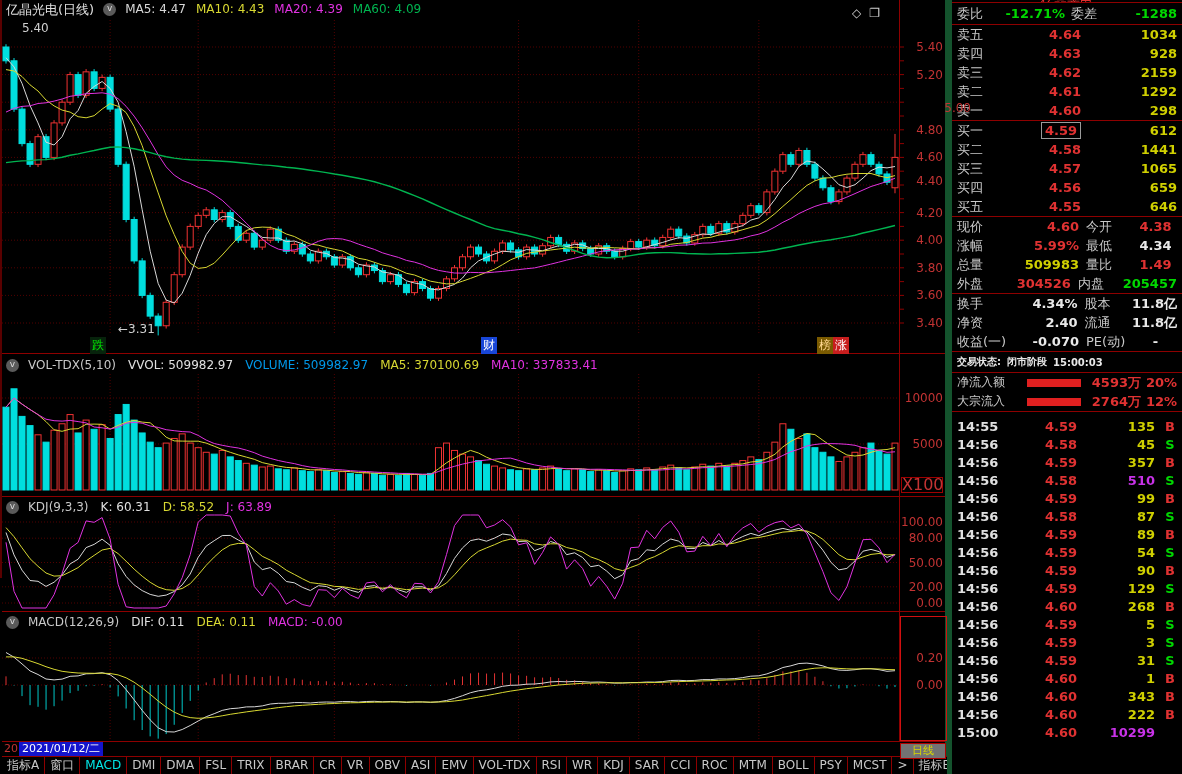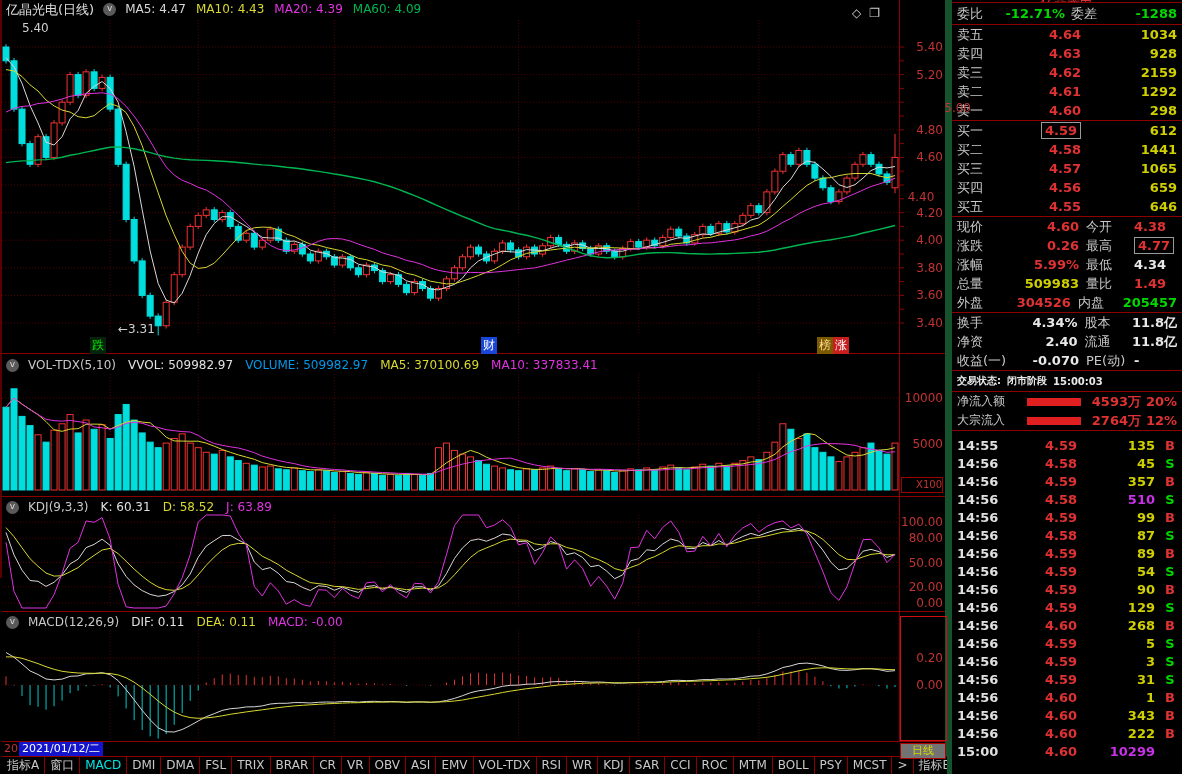--- a/index.html
+++ b/index.html
@@ -16,21 +16,21 @@
        background:#5a5a5a;color:#ddd;text-align:center;font-size:9px;}
   .hdr-part{font-size:12px;}
   #stock-title{color:#e0e0e0;font-size:13px;}
   .annotation{position:absolute;color:#cfcfcf;font-size:12px;z-index:3;}
   #anno-high{left:20px;top:21px;}
   #anno-low{left:116px;top:322px;}
   .overlay-tag{position:absolute;top:337px;font-size:12px;padding:0 2px;z-index:3;}
   #top-icons{position:absolute;left:850px;top:6px;color:#cfcfcf;font-size:12px;letter-spacing:8px;z-index:3;}
   .axis-label{position:absolute;left:897px;width:44px;text-align:right;color:#c23333;font-size:12px;z-index:2;}
   #x100-box{position:absolute;left:899px;top:477px;width:40px;height:14px;border:1px solid #a00000;
-       color:#c23333;font-size:10px;text-align:right;line-height:14px;z-index:3;}
+       color:#c23333;font-size:16px;text-align:left;line-height:14px;z-index:3;}
   #macd-select-box{position:absolute;left:898px;top:616px;width:45px;height:123px;border:1px solid #d01010;z-index:2;}
   #xaxis-row{position:absolute;left:0;top:742px;width:945px;height:14px;z-index:3;}
   #xaxis-left{position:absolute;left:2px;top:0;color:#c23333;font-size:11px;}
   #date-box{position:absolute;left:17px;top:0;background:#1414cc;color:#fff;font-size:11px;padding:0 3px;height:14px;line-height:14px;}
   #period-box{position:absolute;left:898px;top:743px;width:44px;height:14px;border:1px solid #b00000;
        color:#d8d800;font-size:11px;text-align:center;line-height:14px;z-index:4;background:#737373;}
   #tab-bar{position:absolute;left:0;top:756px;width:945px;height:18px;display:flex;border-top:1px solid #8e0000;
        background:#000;z-index:3;overflow:hidden;}
   .tab{height:17px;line-height:17px;padding:0 5px;border-right:1px solid #8e0000;color:#c8c8c8;font-size:12px;white-space:nowrap;cursor:default;}
   
@@ -47,21 +47,21 @@
   #weibi-row .wv{width:66px;text-align:right;}
   #weibi-row .wl2{margin-left:6px;width:40px;}
   #weibi-row .wv2{flex:1;text-align:right;}
   .book-row .rp-label{width:46px;}
   .book-row .bprice{width:78px;text-align:right;}
   .book-row .bvol{flex:1;text-align:right;}
   .boxed{border:1px solid #9a9a9a;padding:0 3px;}
   .stat-row .rp-label{width:60px;}
   .stat-row .sv1{width:62px;text-align:right;}
   .stat-row .sl2{margin-left:7px;width:48px;}
-  .stat-row .sv2{flex:1;text-align:left;}
+  .stat-row .sv2{flex:1;text-align:center;}
   #status-row{height:20px;color:#e8e8e8;font-weight:700;font-size:10px;gap:6px;}
   .flow-row .rp-label{width:66px;font-size:12px;}
   .flow-bar{width:54px;height:8px;background:#e02020;margin:0 4px;}
   .flow-val{flex:1;text-align:right;}
   .flow-pct{width:36px;text-align:right;}
   #ticks{flex:1;padding-top:5px;overflow:hidden;}
   .tick-row{display:flex;align-items:center;height:18px;padding:0 5px;}
   .tick-time{width:44px;color:#e0e0e0;font-weight:700;font-size:13px;}
   .tick-price{width:76px;text-align:right;}
   .tick-vol{flex:1;text-align:right;margin-right:8px;}
@@ -626,21 +626,21 @@
       <span class="circle-icon">v</span>
       <span id="macd-parts"><span class="hdr-part" style="color: rgb(200, 200, 200); margin-right: 12px;">MACD(12,26,9)</span><span class="hdr-part" style="color: rgb(224, 224, 224); margin-right: 12px;">DIF: 0.11</span><span class="hdr-part" style="color: rgb(216, 216, 50); margin-right: 12px;">DEA: 0.11</span><span class="hdr-part" style="color: rgb(224, 50, 224); margin-right: 12px;">MACD: -0.00</span></span>
     </div>
 
     <div id="axis-labels">
         <div class="axis-label" style="top: 40px;">5.40</div>
         <div class="axis-label" style="top: 67.6px;">5.20</div>
         <div class="axis-label" style="top: 101px; padding-left: 28px;">5.00</div>
         <div class="axis-label" style="top: 122.8px;">4.80</div>
         <div class="axis-label" style="top: 150.4px;">4.60</div>
-        <div class="axis-label" style="top: 190px; text-align: center;">4.40</div>
+        <div class="axis-label" style="top: 174px;">4.40</div>
         <div class="axis-label" style="top: 205.6px;">4.20</div>
         <div class="axis-label" style="top: 233.2px;">4.00</div>
         <div class="axis-label" style="top: 260.8px;">3.80</div>
         <div class="axis-label" style="top: 288.4px;">3.60</div>
         <div class="axis-label" style="top: 316px;">3.40</div>
         <div class="axis-label" style="top: 391px;">10000</div>
         <div class="axis-label" style="top: 437px;">5000</div>
         <div class="axis-label" style="top: 515px;">100.00</div>
         <div class="axis-label" style="top: 531px;">80.00</div>
         <div class="axis-label" style="top: 555.5px;">50.00</div>
@@ -751,26 +751,20 @@
         </div>
       </div>
     <div id="stats1" class="rp-sep">
         <div class="rp-row stat-row">
           <span class="rp-label">现价</span>
           <span class="sv1 num c-red">4.60</span>
           <span class="rp-label sl2">今开</span>
           <span class="sv2"><span class="num c-red">4.38</span></span>
         </div>
         <div class="rp-row stat-row">
-          <span class="rp-label">涨跌</span>
-          <span class="sv1 num c-red">0.26</span>
-          <span class="rp-label sl2">最高</span>
-          <span class="sv2"><span class="num c-red boxed">4.77</span></span>
-        </div>
-        <div class="rp-row stat-row">
           <span class="rp-label">涨幅</span>
           <span class="sv1 num c-red">5.99%</span>
           <span class="rp-label sl2">最低</span>
           <span class="sv2"><span class="num c-white">4.34</span></span>
         </div>
         <div class="rp-row stat-row">
           <span class="rp-label">总量</span>
           <span class="sv1 num c-yellow">509983</span>
           <span class="rp-label sl2">量比</span>
           <span class="sv2"><span class="num c-red">1.49</span></span>

